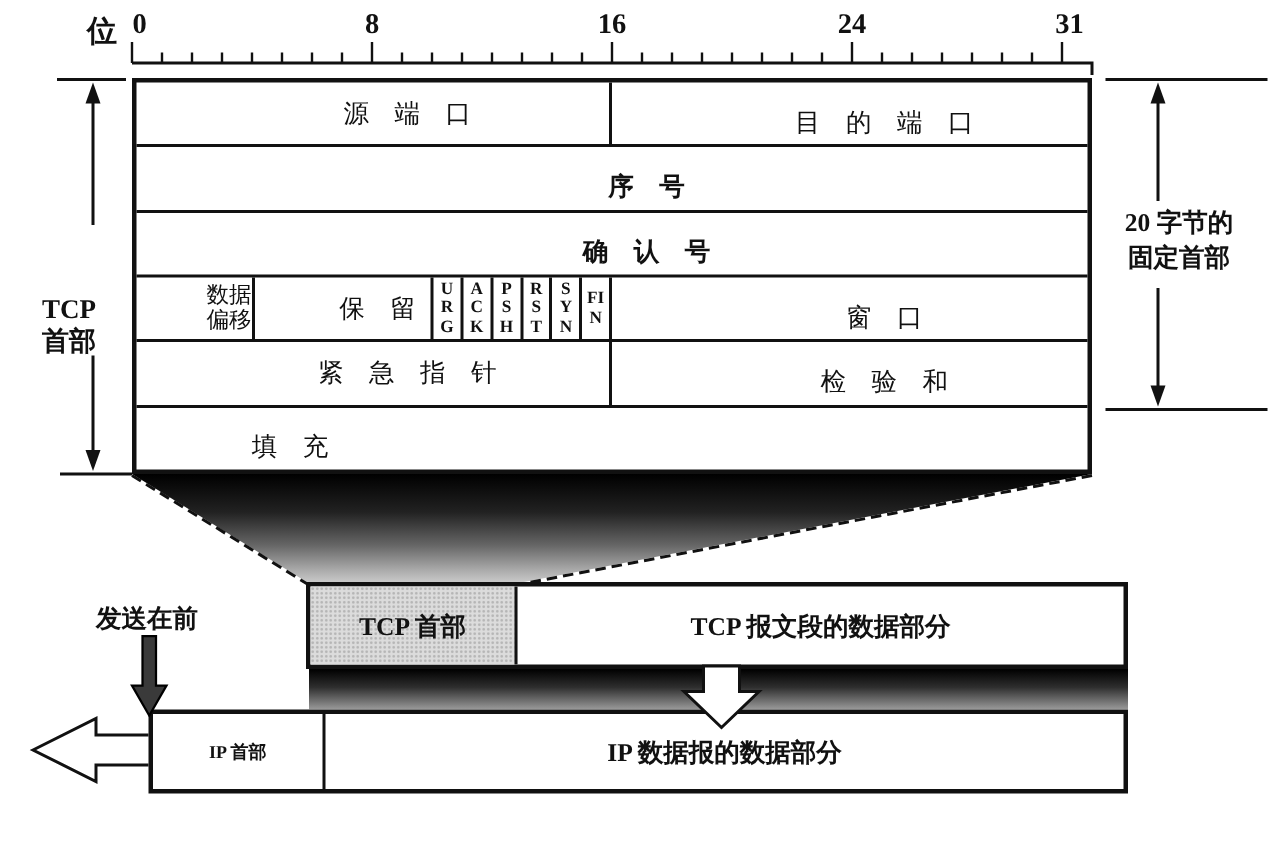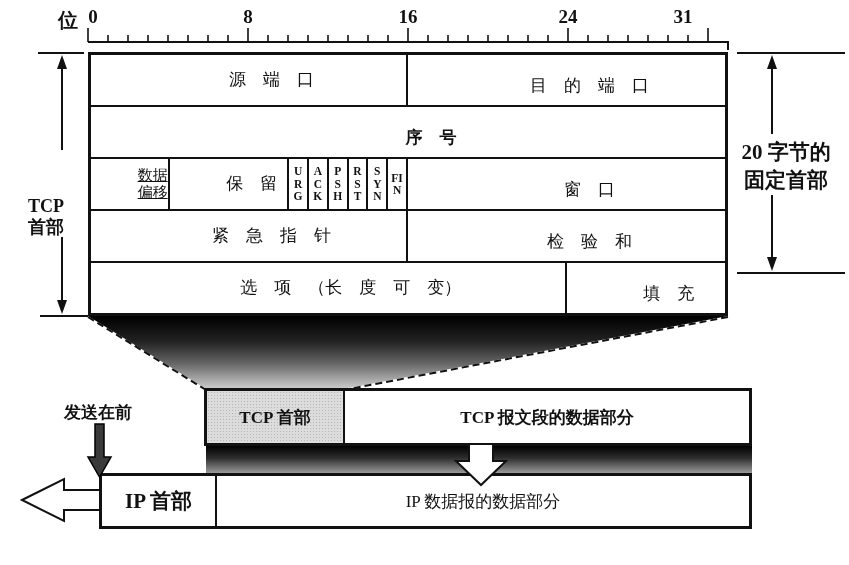--- a/index.html
+++ b/index.html
@@ -15,51 +15,51 @@
   .tick-num{top:6px;transform:translateX(-50%);font-size:19px;font-weight:600;z-index:2;}
 
   
   .hdr-table{left:88px;top:52px;width:640px;height:264px;border:3px solid #111;
              box-sizing:border-box;display:flex;flex-direction:column;z-index:2;background:#fff;}
   .r{display:flex;flex:1;border-bottom:2px solid #111;min-height:0;}
   .r:last-child{border-bottom:none;}
   .c{display:flex;align-items:center;justify-content:center;border-right:2px solid #111;
      box-sizing:border-box;font-size:17px;white-space:pre-line;text-align:center;line-height:1.12;padding-left:46px;}
   .c:last-child{border-right:none;margin-top:11px;}
-  .wfull{width:100%;font-weight:bold;} .w50{width:50%;} .w125{width:12.5%;text-decoration:underline;} .w1875{width:18.75%;}
+  .wfull{width:100%;font-weight:bold;} .w50{width:50%;} .w125{width:12.5%;} .w1875{width:18.75%;}
   .w75{width:75%;} .w25{width:25%;}
   .small2{font-size:15px;}
   .flags{padding:0;}
   .flags-inner{display:flex;width:100%;height:100%;}
   .flag{flex:1;display:flex;align-items:center;justify-content:center;border-right:2px solid #111;}
   .flag:last-child{border-right:none;}
   .flag-text{width:1em;word-break:break-all;line-height:1.08;font-size:11.5px;font-weight:700;text-align:center;}
 
   
   .tcp-bracket-label{left:28px;top:160px;width:68px;text-align:left;font-size:18px;
                      font-weight:600;white-space:pre-line;line-height:1.15;z-index:2;background:#fff;margin-top:36px;}
-  .fixed-bracket-label{left:724px;top:138px;width:124px;text-align:center;font-size:21px;
+  .fixed-bracket-label{left:724px;top:138px;width:124px;text-align:center;font-size:17px;
                        font-weight:600;white-space:pre-line;line-height:1.35;z-index:2;background:#fff;}
 
   
   .seg-box{left:204px;top:388px;width:548px;height:58px;border:3px solid #111;
            box-sizing:border-box;display:flex;z-index:2;background:#fff;}
   .seg-hdr{width:138px;border-right:2px solid #111;box-sizing:border-box;display:flex;
            align-items:center;justify-content:center;font-size:17px;font-weight:700;
            background-color:#dcdcdc;
            background-image:radial-gradient(#b5b5b5 0.8px, rgba(0,0,0,0) 0.9px);
            background-size:3px 3px;}
   .seg-data{flex:1;display:flex;align-items:center;justify-content:center;font-size:17px;font-weight:700;}
 
   
   .ip-box{left:99px;top:473px;width:653px;height:56px;border:3px solid #111;
           box-sizing:border-box;display:flex;z-index:2;background:#fff;}
   .ip-hdr{width:115px;border-right:2px solid #111;box-sizing:border-box;display:flex;
-          align-items:center;justify-content:center;font-size:21px;font-weight:700;}
-  .ip-data{flex:1;display:flex;align-items:center;justify-content:center;font-size:17px;font-weight:400;}
+          align-items:center;justify-content:center;font-size:12px;font-weight:700;}
+  .ip-data{flex:1;display:flex;align-items:center;justify-content:center;font-size:17px;font-weight:700;}
 
   .send-first{left:54px;top:401px;width:88px;text-align:center;font-size:17px;font-weight:600;z-index:2;}
 </style>
 </head>
 <body>
 
 <div class="stage">
 
   <svg class="art under" width="849" height="565" viewBox="0 0 849 565">
     <defs>
@@ -94,34 +94,37 @@
     <rect x="206" y="446" width="546" height="27" fill="url(#gBand)"></rect>
 
     <polygon points="22,500 64,479 64,490 101,490 101,510 64,510 64,521" fill="#ffffff" stroke="#111" stroke-width="2"></polygon>
   </svg>
 
   <div class="abs bit-label">位</div>
   <div class="abs tick-num" style="left:93px">0</div>
   <div class="abs tick-num" style="left:248px">8</div>
   <div class="abs tick-num" style="left:408px">16</div>
   <div class="abs tick-num" style="left:568px">24</div>
-  <div class="abs tick-num" style="left:683px">31</div>
+  <div class="abs tick-num" style="left:713px">31</div>
 
   <div class="abs tcp-bracket-label">TCP
 首部</div>
   <div class="abs fixed-bracket-label">20 字节的
 固定首部</div>
 
   <div class="abs hdr-table">
     <div class="r">
       <div class="c w50">源　端　口</div>
       <div class="c w50">目　的　端　口</div>
     </div>
     <div class="r">
       <div class="c wfull">序　号</div>
+    </div>
+    <div class="r">
+      <div class="c wfull">确　认　号</div>
     </div>
     <div class="r">
       <div class="c w125 small2">数据
 偏移</div>
       <div class="c w1875">保　留</div>
       <div class="c w1875 flags">
         <div class="flags-inner">
           <div class="flag"><span class="flag-text">URG</span></div>
           <div class="flag"><span class="flag-text">ACK</span></div>
           <div class="flag"><span class="flag-text">PSH</span></div>
@@ -130,21 +133,20 @@
           <div class="flag"><span class="flag-text">FIN</span></div>
         </div>
       </div>
       <div class="c w50">窗　口</div>
     </div>
     <div class="r">
       <div class="c w50">紧　急　指　针</div>
       <div class="c w50">检　验　和</div>
     </div>
     <div class="r">
-      <div class="c w75">选　项　（长　度　可　变）</div>
       <div class="c w25">填　充</div>
     </div>
   </div>
 
   <div class="abs seg-box">
     <div class="seg-hdr">TCP 首部</div>
     <div class="seg-data">TCP 报文段的数据部分</div>
   </div>
 
   <div class="abs send-first">发送在前</div>

